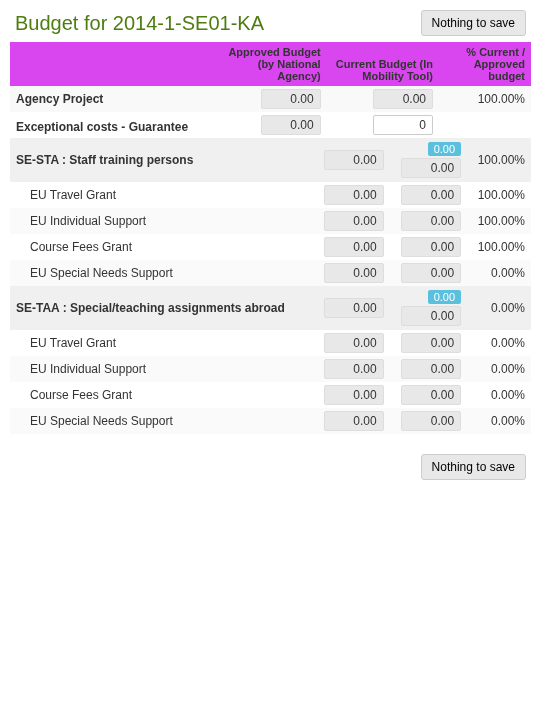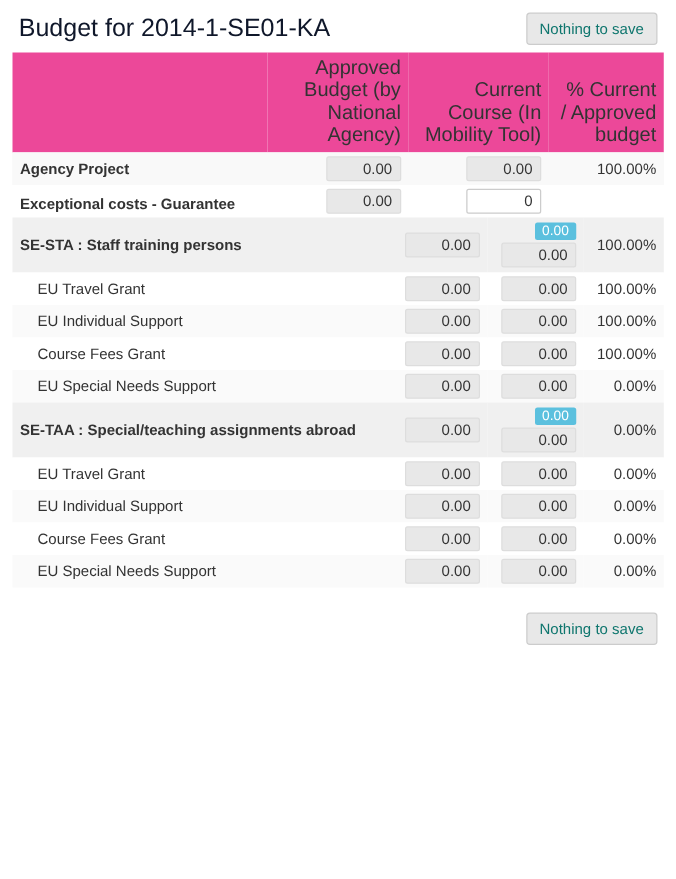--- a/index.html
+++ b/index.html
@@ -21,46 +21,46 @@
     .top-bar {
       padding: 10px 15px 6px 15px;
       display: flex;
       justify-content: space-between;
       align-items: center;
       background: #fff;
     }
     .page-title {
       font-size: 20px;
       font-weight: normal;
-      color: #0f172a;
+      color: #4d7c0f;
     }
     .nothing-to-save-btn {
       background: #e8e8e8;
       border: 1px solid #ccc;
       border-radius: 3px;
       padding: 5px 10px;
       font-size: 12px;
-      color: #0f766e;
+      color: #000000;
       cursor: default;
     }
     .table-container {
       padding: 0 10px;
     }
     table {
       width: 100%;
       border-collapse: collapse;
     }
     th {
-      font-size: 16px;
-      font-weight: normal;
+      font-size: 11px;
+      font-weight: bold;
       text-align: right;
       padding: 4px 6px;
       vertical-align: bottom;
       color: #333;
-      background: #ec4899;
+      background: #d946ef;
     }
     th:first-child { text-align: left; }
     td {
       padding: 3px 6px;
       font-size: 12px;
       text-align: right;
       vertical-align: middle;
     }
     td:first-child { text-align: left; }
     tr.data-row td {
@@ -133,21 +133,21 @@
     <h1 class="page-title">Budget for 2014-1-SE01-KA</h1>
     <button class="nothing-to-save-btn">Nothing to save</button>
   </div>
 
   <div class="table-container">
     <table>
       <thead>
         <tr>
           <th class="col-label"></th>
           <th class="col-approved">Approved Budget (by National Agency)</th>
-          <th class="col-current">Current Course (In Mobility Tool)</th>
+          <th class="col-current">Current Budget (In Mobility Tool)</th>
           <th class="col-percent">% Current / Approved budget</th>
         </tr>
       </thead>
       <tbody>
 
         <tr class="data-row stripe-bg">
           <td style="font-weight:bold;">Agency Project</td>
           <td>
             <span class="input-cell">0.00</span>
           </td>

